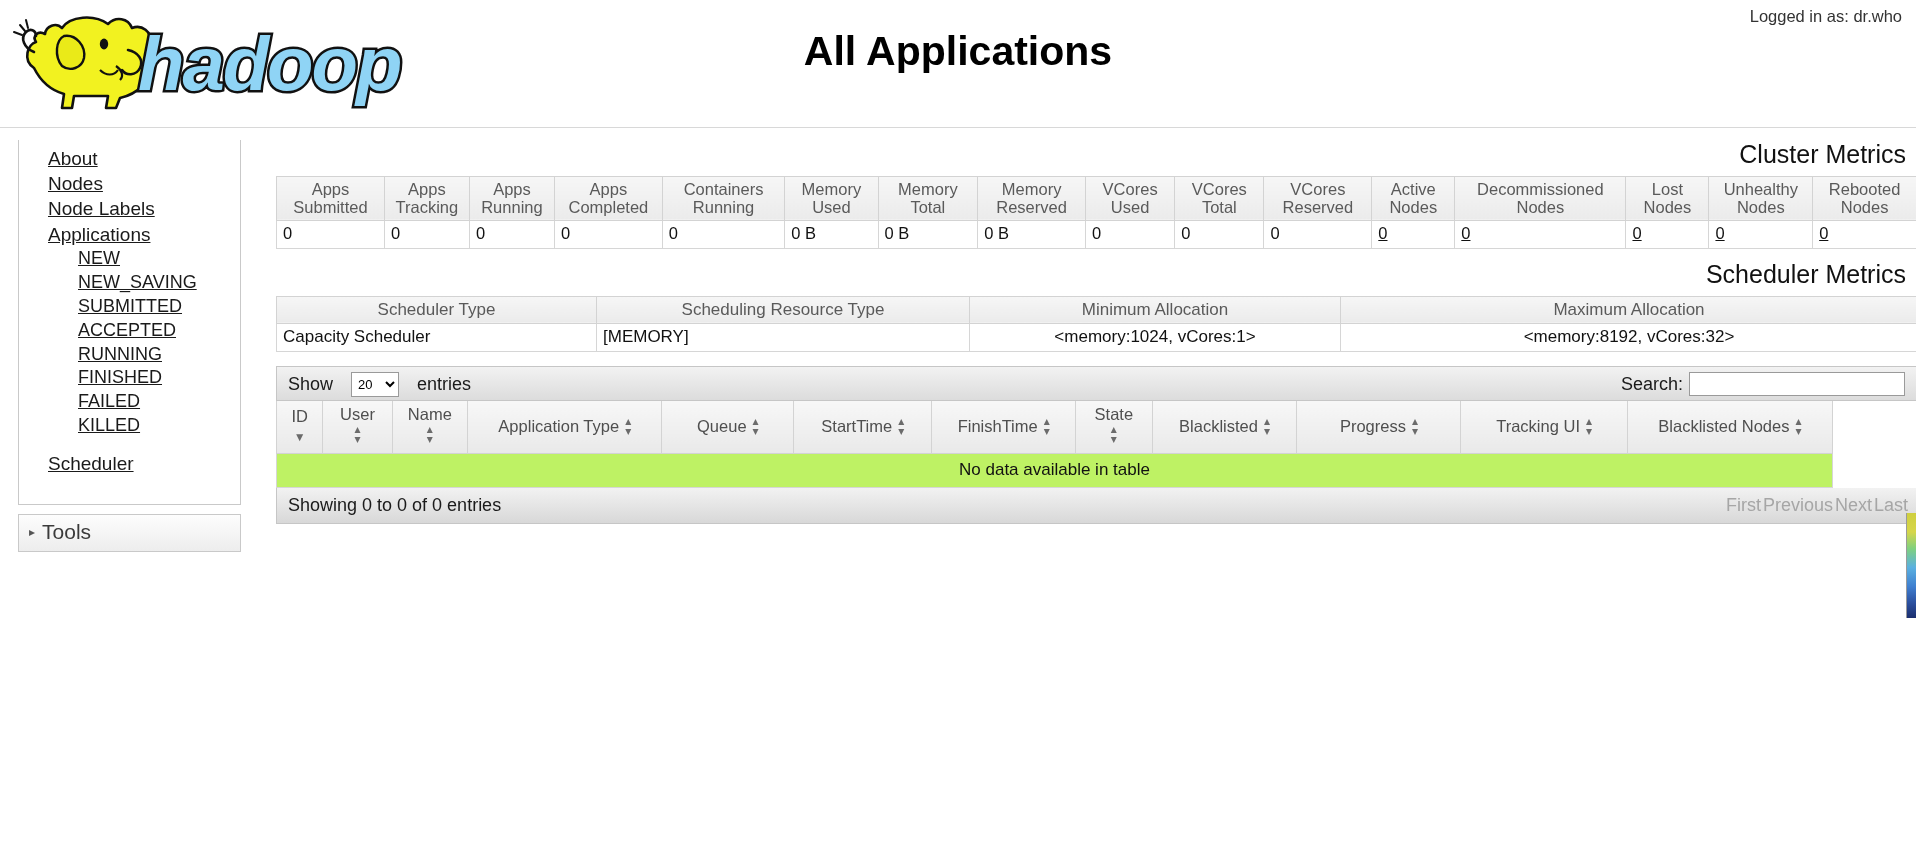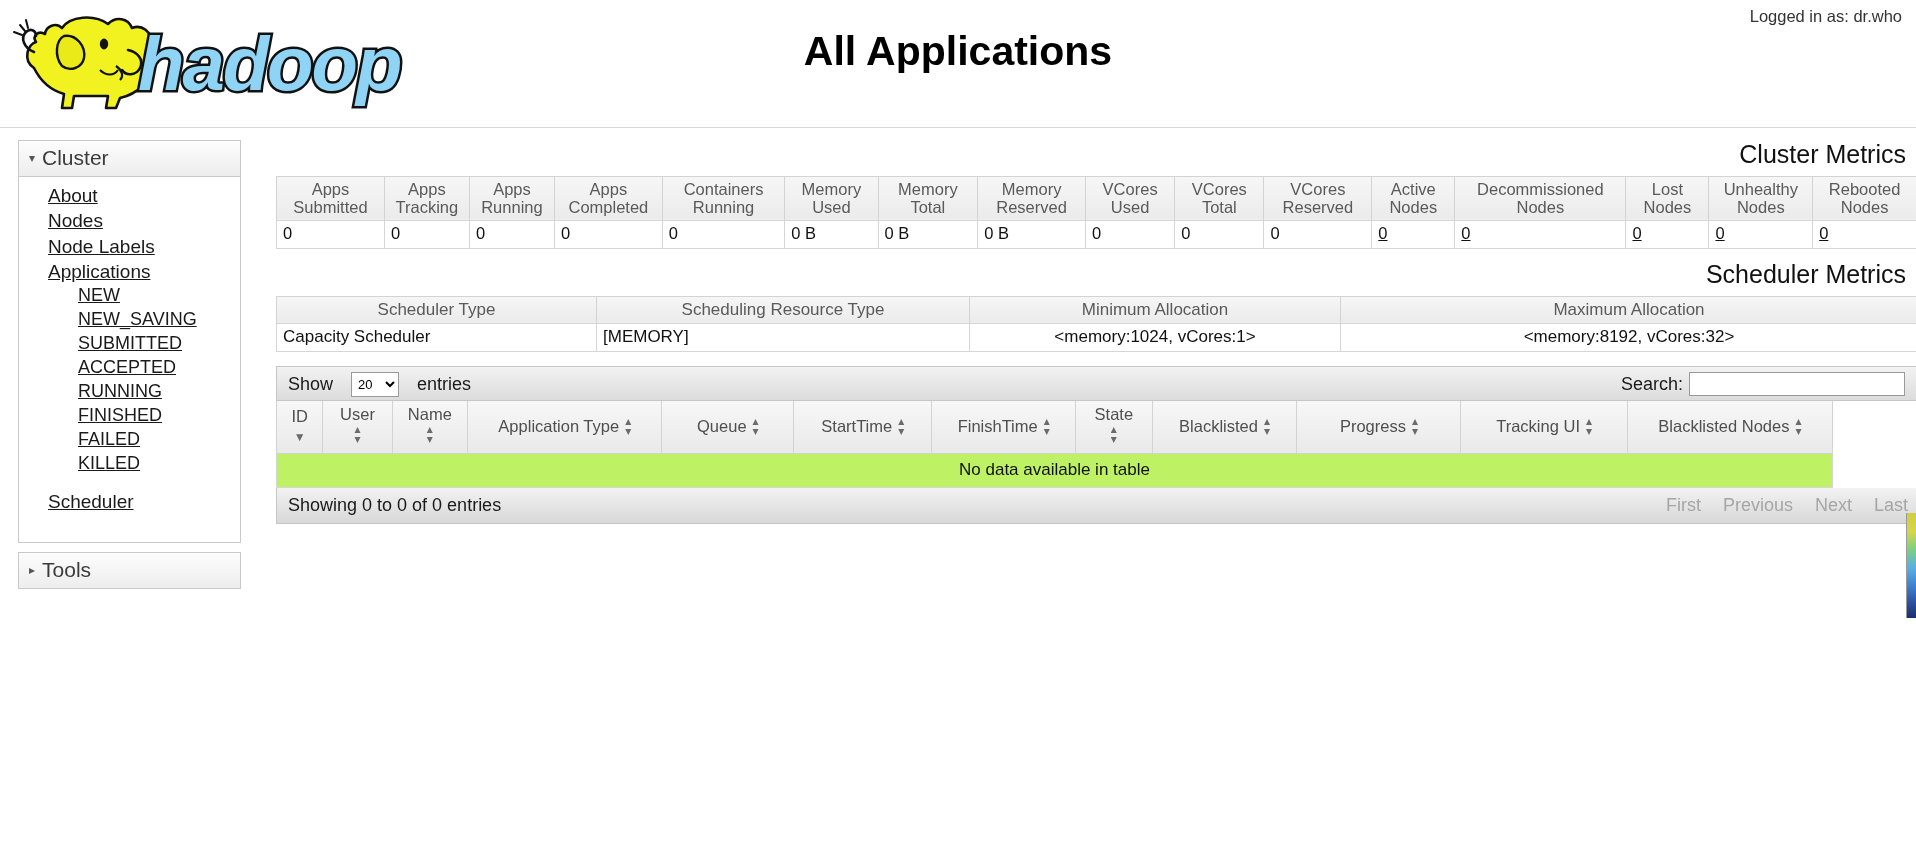--- a/index.html
+++ b/index.html
@@ -227,21 +227,21 @@
     left: 11px; top: 7px;
     font-size: 18px;
     color: #1a1a1a;
   }
   #dt-paginate {
     position: absolute;
     right: 8px; top: 7px;
     font-size: 18px;
     color: #a6a6a6;
     display: flex;
-    gap: 22px;
+    gap: 2px;
   }
   #dt-paginate span { cursor: default; }
 
   
   #edge-bar {
     position: absolute;
     right: 0; top: 513px;
     width: 10px; height: 105px;
     background: linear-gradient(to bottom,
       #cfcf3f 0%, #d6d64a 18%, #7fd07f 34%,
@@ -280,23 +280,20 @@
       <text x="126" y="84" font-family="'Liberation Sans', sans-serif" font-size="76" font-weight="bold" font-style="italic" fill="#8fd4f5" stroke="#111" stroke-width="5" paint-order="stroke fill" letter-spacing="-2">hadoop</text>
     </svg>
   </div>
 
   <div id="page-title">All Applications</div>
   <div id="login-info">Logged in as: dr.who</div>
 </div>
 
 <div id="sidebar">
 
-  <div class="nav-section-head">
-    <span class="tri">▾</span><span>Cluster</span>
-  </div>
 
   <div class="nav-body">
     <a class="nav-link lvl1" href="#">About</a>
     <a class="nav-link lvl1" href="#">Nodes</a>
     <a class="nav-link lvl1" href="#">Node Labels</a>
     <a class="nav-link lvl1" href="#">Applications</a>
     <a class="nav-link lvl2" href="#">NEW</a>
     <a class="nav-link lvl2" href="#">NEW_SAVING</a>
     <a class="nav-link lvl2" href="#">SUBMITTED</a>
     <a class="nav-link lvl2" href="#">ACCEPTED</a>

